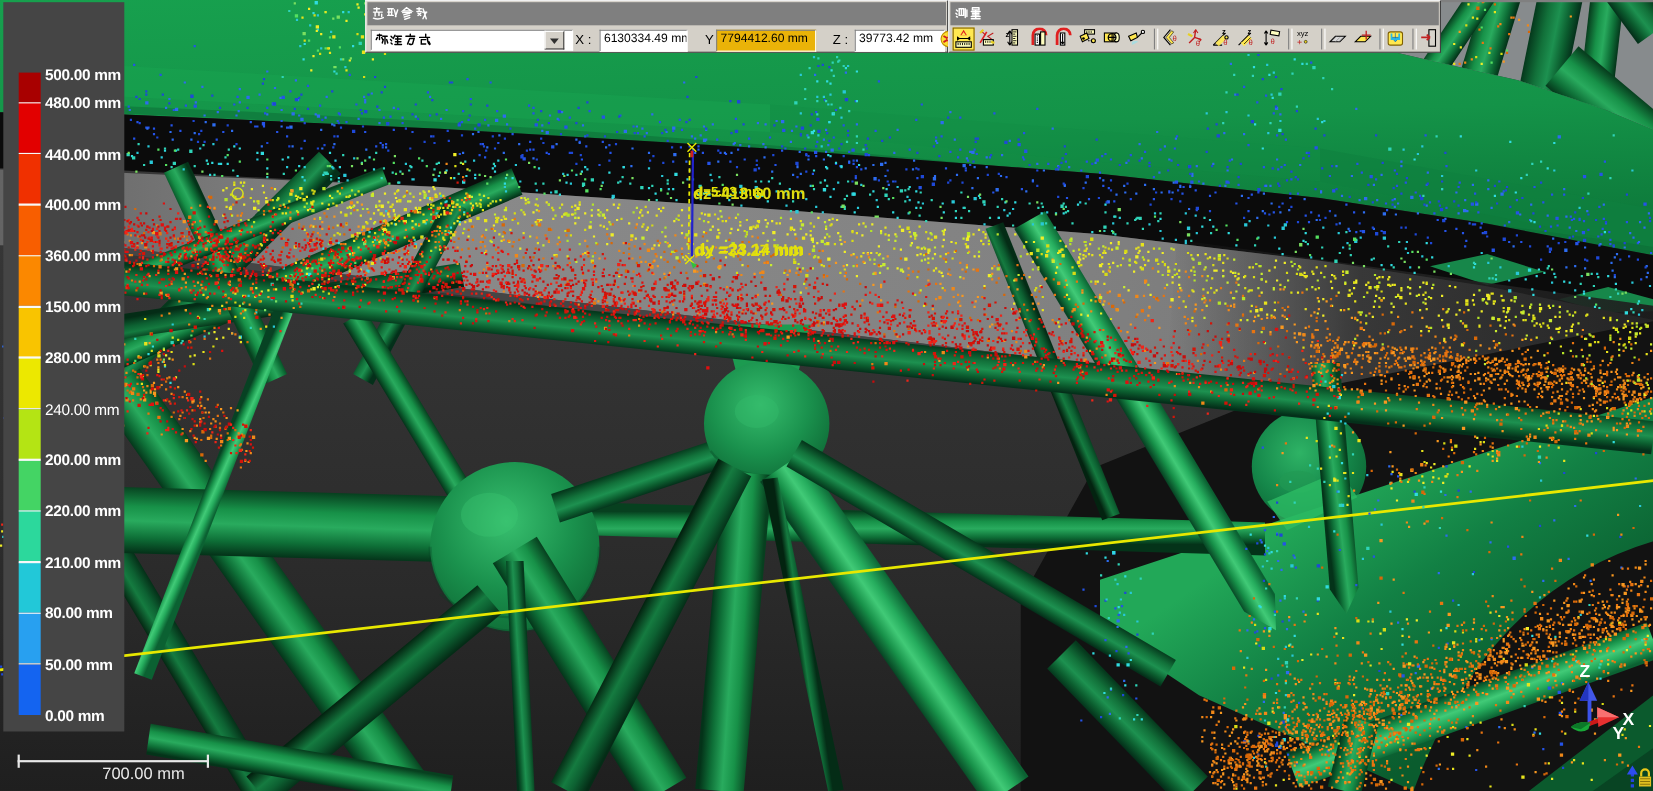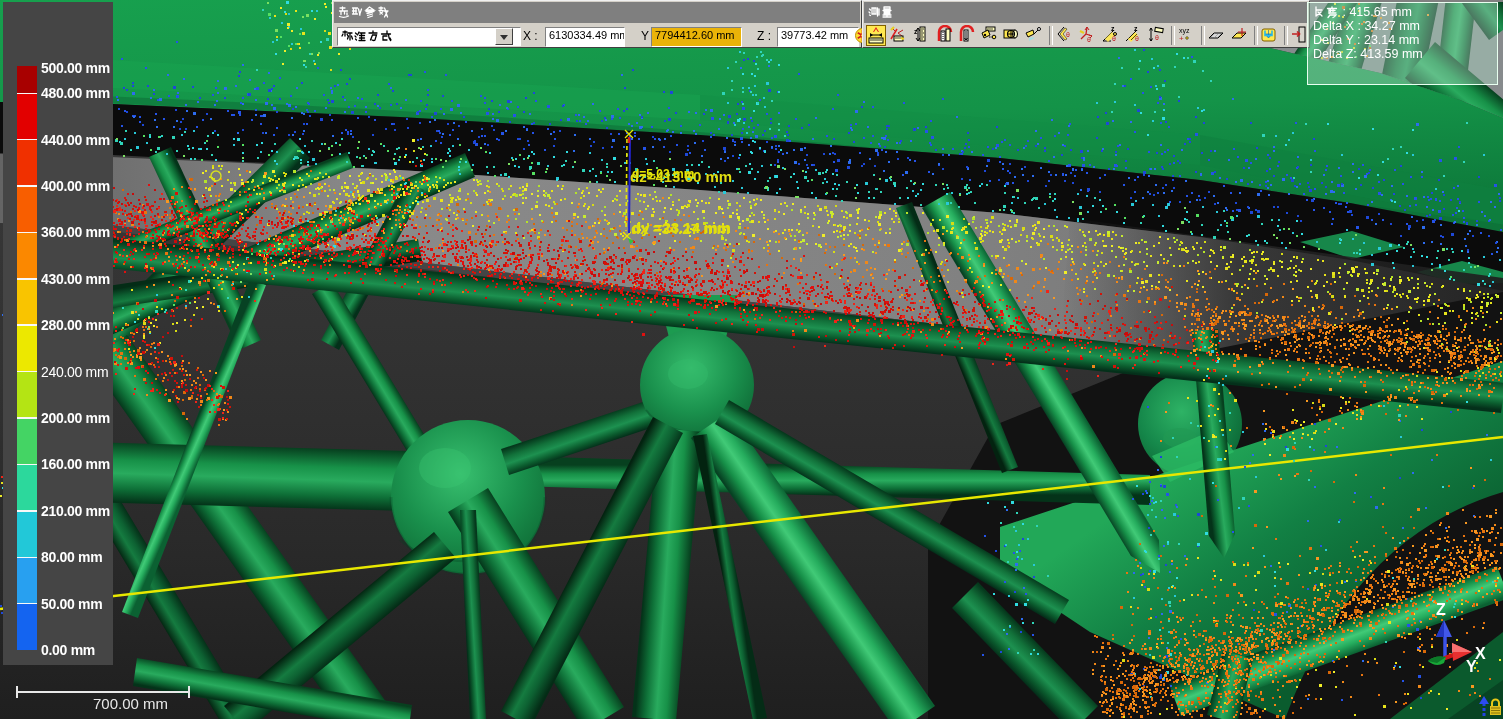--- a/index.html
+++ b/index.html
@@ -439,25 +439,25 @@
       <div style="position:absolute;left:14px;top:415.2px;width:20px;height:1.5px;background:#f8f8f8"></div>
       <div style="position:absolute;left:14px;top:461.6px;width:20px;height:1.5px;background:#f8f8f8"></div>
       <div style="position:absolute;left:14px;top:508.1px;width:20px;height:1.5px;background:#f8f8f8"></div>
       <div style="position:absolute;left:14px;top:554.5px;width:20px;height:1.5px;background:#f8f8f8"></div>
       <div style="position:absolute;left:14px;top:600.9px;width:20px;height:1.5px;background:#f8f8f8"></div>
       <div style="position:absolute;left:38px;top:58px;font-size:14px;font-weight:bold;color:#fff;letter-spacing:-0.3px;white-space:nowrap">500.00 mm</div>
       <div style="position:absolute;left:38px;top:83px;font-size:14px;font-weight:bold;color:#fff;letter-spacing:-0.3px;white-space:nowrap">480.00 mm</div>
       <div style="position:absolute;left:38px;top:130px;font-size:14px;font-weight:bold;color:#fff;letter-spacing:-0.3px;white-space:nowrap">440.00 mm</div>
       <div style="position:absolute;left:38px;top:176px;font-size:14px;font-weight:bold;color:#fff;letter-spacing:-0.3px;white-space:nowrap">400.00 mm</div>
       <div style="position:absolute;left:38px;top:222px;font-size:14px;font-weight:bold;color:#fff;letter-spacing:-0.3px;white-space:nowrap">360.00 mm</div>
-      <div style="position:absolute;left:38px;top:269px;font-size:14px;font-weight:bold;color:#fff;letter-spacing:-0.3px;white-space:nowrap">430.00 mm</div>
+      <div style="position:absolute;left:38px;top:269px;font-size:14px;font-weight:bold;color:#fff;letter-spacing:-0.3px;white-space:nowrap">150.00 mm</div>
       <div style="position:absolute;left:38px;top:315px;font-size:14px;font-weight:bold;color:#fff;letter-spacing:-0.3px;white-space:nowrap">280.00 mm</div>
       <div style="position:absolute;left:38px;top:362px;font-size:14px;font-weight:normal;color:#fff;letter-spacing:-0.3px;white-space:nowrap">240.00 mm</div>
       <div style="position:absolute;left:38px;top:408px;font-size:14px;font-weight:bold;color:#fff;letter-spacing:-0.3px;white-space:nowrap">200.00 mm</div>
-      <div style="position:absolute;left:38px;top:454px;font-size:14px;font-weight:bold;color:#fff;letter-spacing:-0.3px;white-space:nowrap">160.00 mm</div>
+      <div style="position:absolute;left:38px;top:454px;font-size:14px;font-weight:bold;color:#fff;letter-spacing:-0.3px;white-space:nowrap">220.00 mm</div>
       <div style="position:absolute;left:38px;top:501px;font-size:14px;font-weight:bold;color:#fff;letter-spacing:-0.3px;white-space:nowrap">210.00 mm</div>
       <div style="position:absolute;left:38px;top:547px;font-size:14px;font-weight:bold;color:#fff;letter-spacing:-0.3px;white-space:nowrap">80.00 mm</div>
       <div style="position:absolute;left:38px;top:594px;font-size:14px;font-weight:bold;color:#fff;letter-spacing:-0.3px;white-space:nowrap">50.00 mm</div>
       <div style="position:absolute;left:38px;top:640px;font-size:14px;font-weight:bold;color:#fff;letter-spacing:-0.3px;white-space:nowrap">0.00 mm</div>
     </div>
 <div style="position:absolute;left:16px;top:691px;width:174px;height:2px;background:#e8e8e8"></div>
     <div style="position:absolute;left:16px;top:686px;width:2px;height:12px;background:#e8e8e8"></div>
     <div style="position:absolute;left:188px;top:686px;width:2px;height:12px;background:#e8e8e8"></div>
     <div style="position:absolute;left:38px;top:695px;width:130px;text-align:right;font-size:15px;color:#e8e8e8">700.00 mm</div>
 <div style="position:absolute;left:332px;top:0px;width:1171px;height:2px;background:#808080"></div>
@@ -620,24 +620,16 @@
           <rect x="2" y="4" width="13" height="12" rx="2" fill="#ffe850" stroke="#806000"></rect>
           <path d="M8.5 5v6M8.5 13l-3.5-4h7z" fill="#28b8e8" stroke="#1060a0" stroke-width="0.6"></path>
           <path d="M5 5.5v5h7v-5" stroke="#28b8e8" fill="none" stroke-width="1.6"></path>
         </svg></div>
       <div style="position:absolute;left:421px;top:25px;width:2px;height:19px;border-left:1px solid #808080;border-right:1px solid #fff"></div>
       <div style="position:absolute;left:427px;top:24px;width:20px;height:21px;"><svg width="18" height="19" viewBox="0 0 18 19">
           <rect x="9" y="2" width="6" height="15" fill="#d8d4cc" stroke="#000"></rect>
           <path d="M2 9h8M10 9l-3-2.5M10 9l-3 2.5" stroke="#c02020" stroke-width="1.6" fill="none"></path>
         </svg></div>
     </div>
-<div style="position:absolute;left:1307px;top:2px;width:191px;height:83px;background:rgba(175,220,195,0.42);border:1.2px solid #e8fff0;box-sizing:border-box;color:#fff;font-size:12.5px;line-height:13.8px;padding:3px 0 0 5px;white-space:nowrap"><svg width="26" height="14" style="vertical-align:middle;position:relative;top:0px">
-        <g transform="translate(0,0) scale(1.000)">
-          <path d="M3 1v9M3 4h6M3 10l5-4M5 6l4 4" fill="none" stroke="#ffffff" stroke-width="1.3" stroke-linecap="round"></path>
-        </g>
-        <g transform="translate(13,0) scale(1.000)">
-          <path d="M6 1v1.5M1.5 2.5h9M3 2.5v5M3 4.5h6M4.5 3.5v2M7 3.5v2M3 7h7M4 9l-2 2.5M4 9h6c-1 1.5-1.5 2-3 2.5" fill="none" stroke="#ffffff" stroke-width="1.3" stroke-linecap="round"></path>
-        </g>
-      </svg> : 415.65 mm<br>Delta X : 34.27 mm<br>Delta Y : 23.14 mm<br>Delta Z: 413.59 mm</div>
 <div style="position:absolute;left:632px;top:167px;font-size:12px;font-weight:bold;color:#e8e800;white-space:nowrap">d=5.03 mm</div>
     <div style="position:absolute;left:630px;top:168px;font-size:15px;font-weight:bold;color:#e0dc10;white-space:nowrap">dz=413.60 mm</div>
     <div style="position:absolute;left:632px;top:219px;font-size:15px;font-weight:bold;color:#e8e800;white-space:nowrap">dy =23.14 mm</div>
     <div style="position:absolute;left:631px;top:220px;font-size:15px;font-weight:bold;color:#e0dc10;white-space:nowrap">dx =34.27 mm</div>
 </div>
 </body></html>

